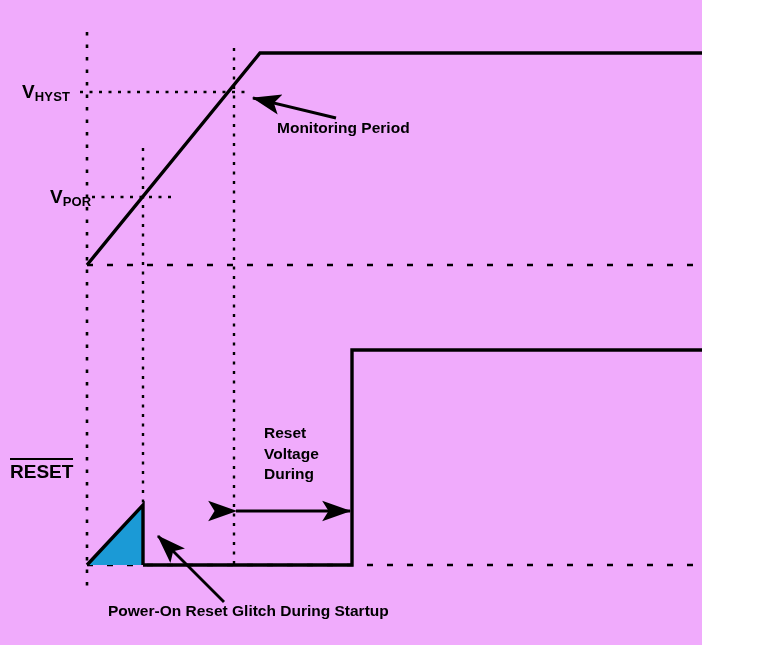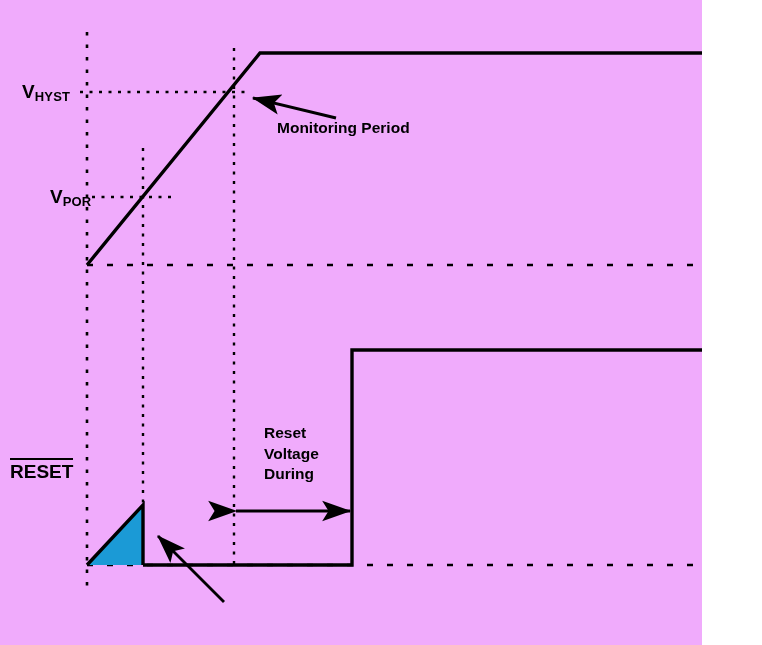--- a/index.html
+++ b/index.html
@@ -139,14 +139,15 @@
   <div class="axis-label" id="label-reset"><span class="overbar">RESET</span></div>
 
   <div class="annotation" id="label-monitoring-voltage">Monitoring Period</div>
 
   <div class="annotation" id="label-timeout-period">
     <div>Reset</div>
     <div>Voltage</div>
     <div>During</div>
   </div>
 
+  <div class="annotation" id="label-glitch-caption">Power-On Reset Glitch During Startup</div>
 
 </div>
 
 </body></html>

